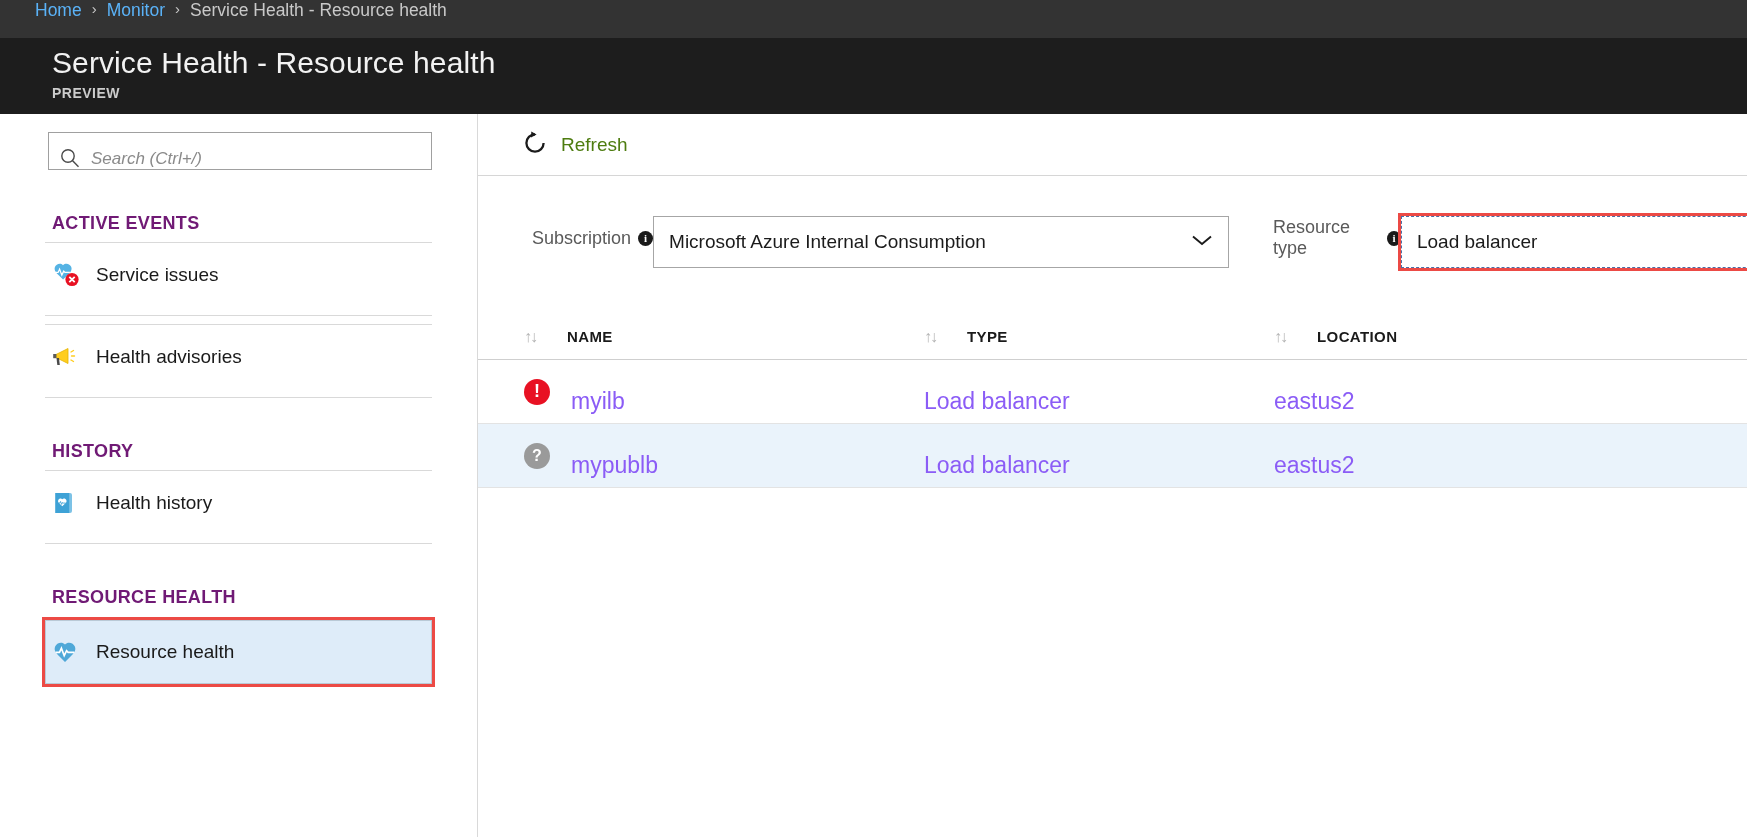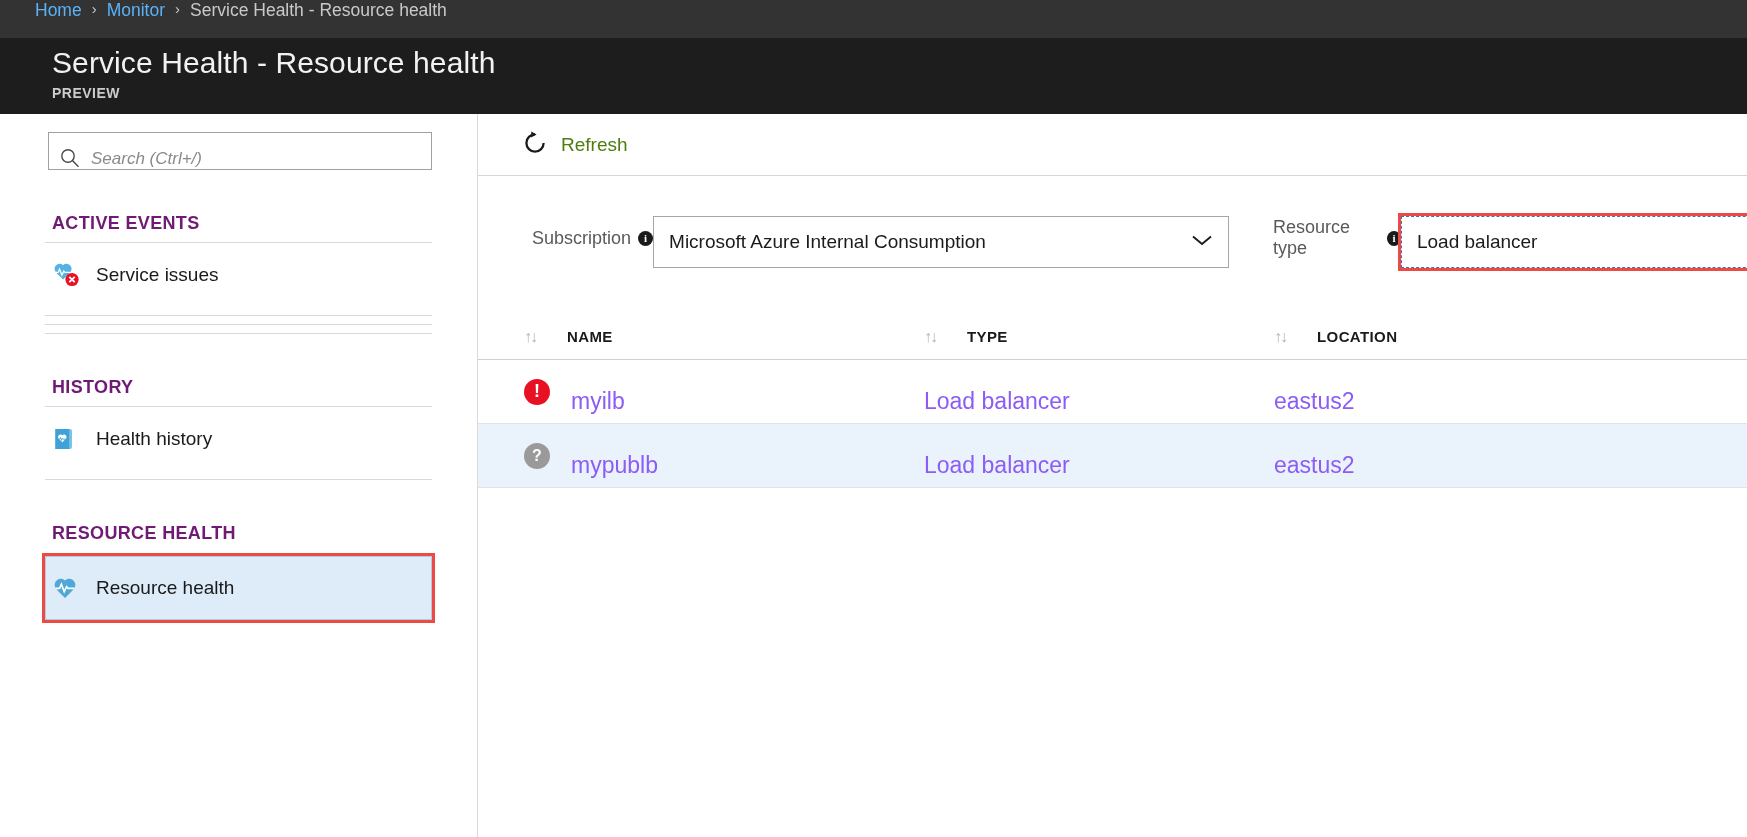--- a/index.html
+++ b/index.html
@@ -262,20 +262,35 @@
               <circle cx="20" cy="18.5" r="6.6" fill="#e81123"></circle>
               <path d="M17.3 15.8l5.4 5.4M22.7 15.8l-5.4 5.4" stroke="#fff" stroke-width="1.8"></path>
             </svg>
           </span>
           <span class="mi-label">Service issues</span>
         </div>
         <div class="menu-rule"></div>
 
         <div class="menu-rule"></div>
 
+        <div class="menu-item">
+          <span class="mi-icon">
+            <svg width="30" height="28" viewBox="0 0 30 28">
+              <path d="M4 11.5 L16 5.5 L16 20.5 L4 14.5 Z" fill="#ffcd1e" stroke="#e5b400" stroke-width="0.8"></path>
+              <rect x="1.2" y="11" width="3.2" height="4.2" fill="#5a5a5a"></rect>
+              <path d="M4.5 15 L7 15 L7.8 22 L5.3 22 Z" fill="#4a4a4a"></path>
+              <g stroke="#ffcd1e" stroke-width="1.4" stroke-linecap="round">
+                <line x1="19" y1="9" x2="21.5" y2="7.5"></line>
+                <line x1="19.5" y1="13" x2="22.5" y2="13"></line>
+                <line x1="19" y1="17" x2="21.5" y2="18.5"></line>
+              </g>
+            </svg>
+          </span>
+          <span class="mi-label">Health advisories</span>
+        </div>
         <div class="menu-rule"></div>
       </div>
 
       <div class="gap-lg"></div>
 
       <div class="menu-section">
         <div class="menu-group-title">HISTORY</div>
         <div class="menu-rule"></div>
 
         <div class="menu-item">

